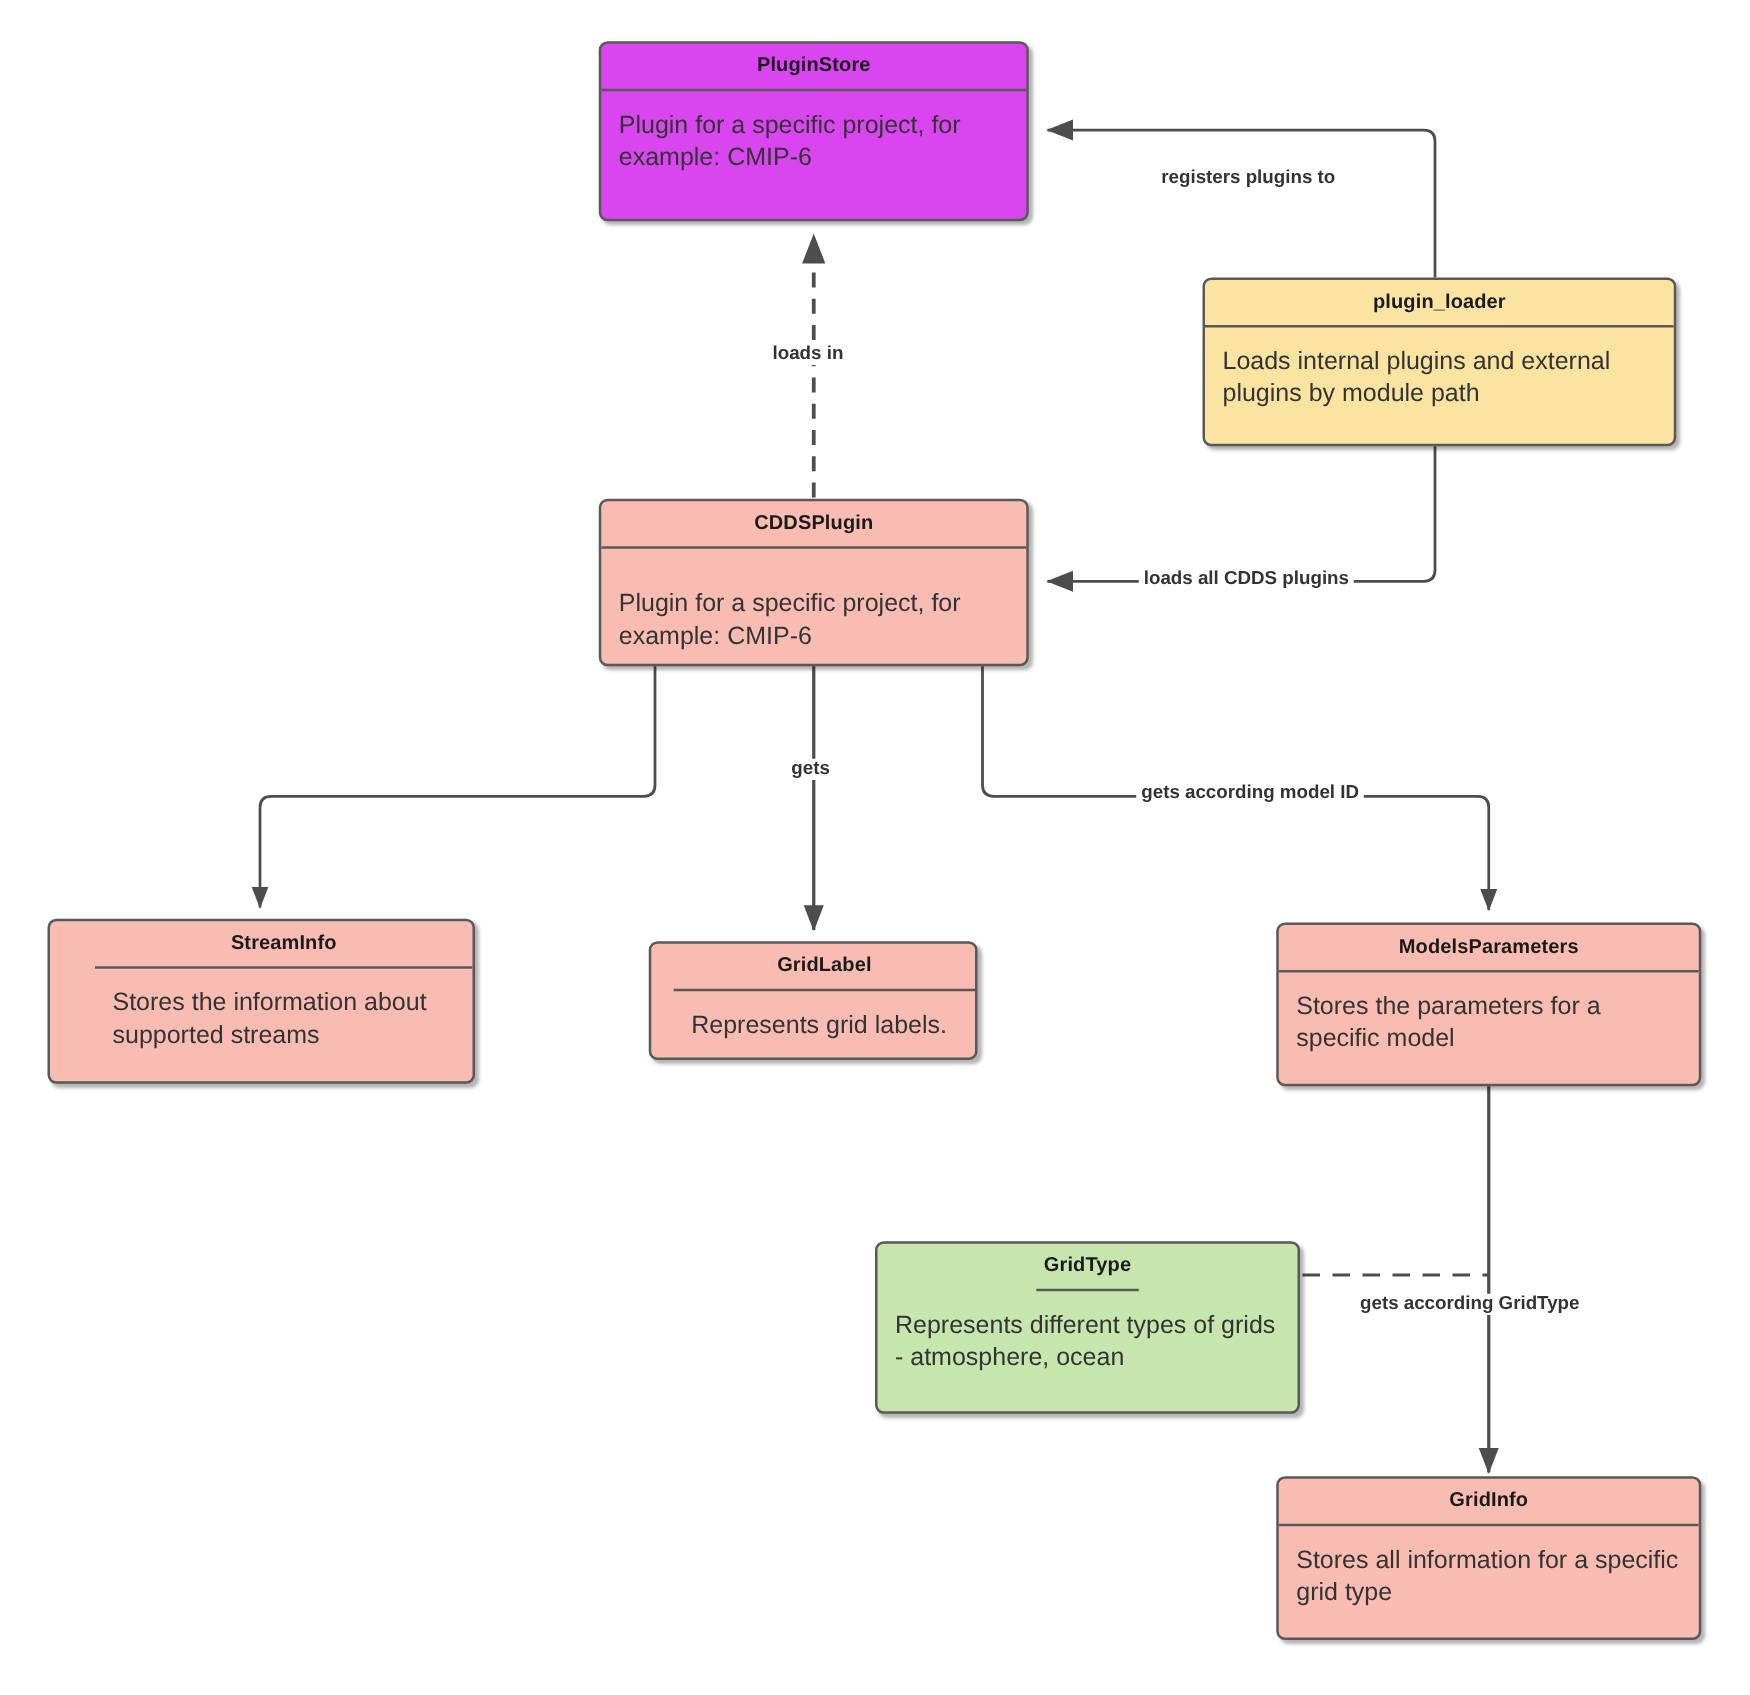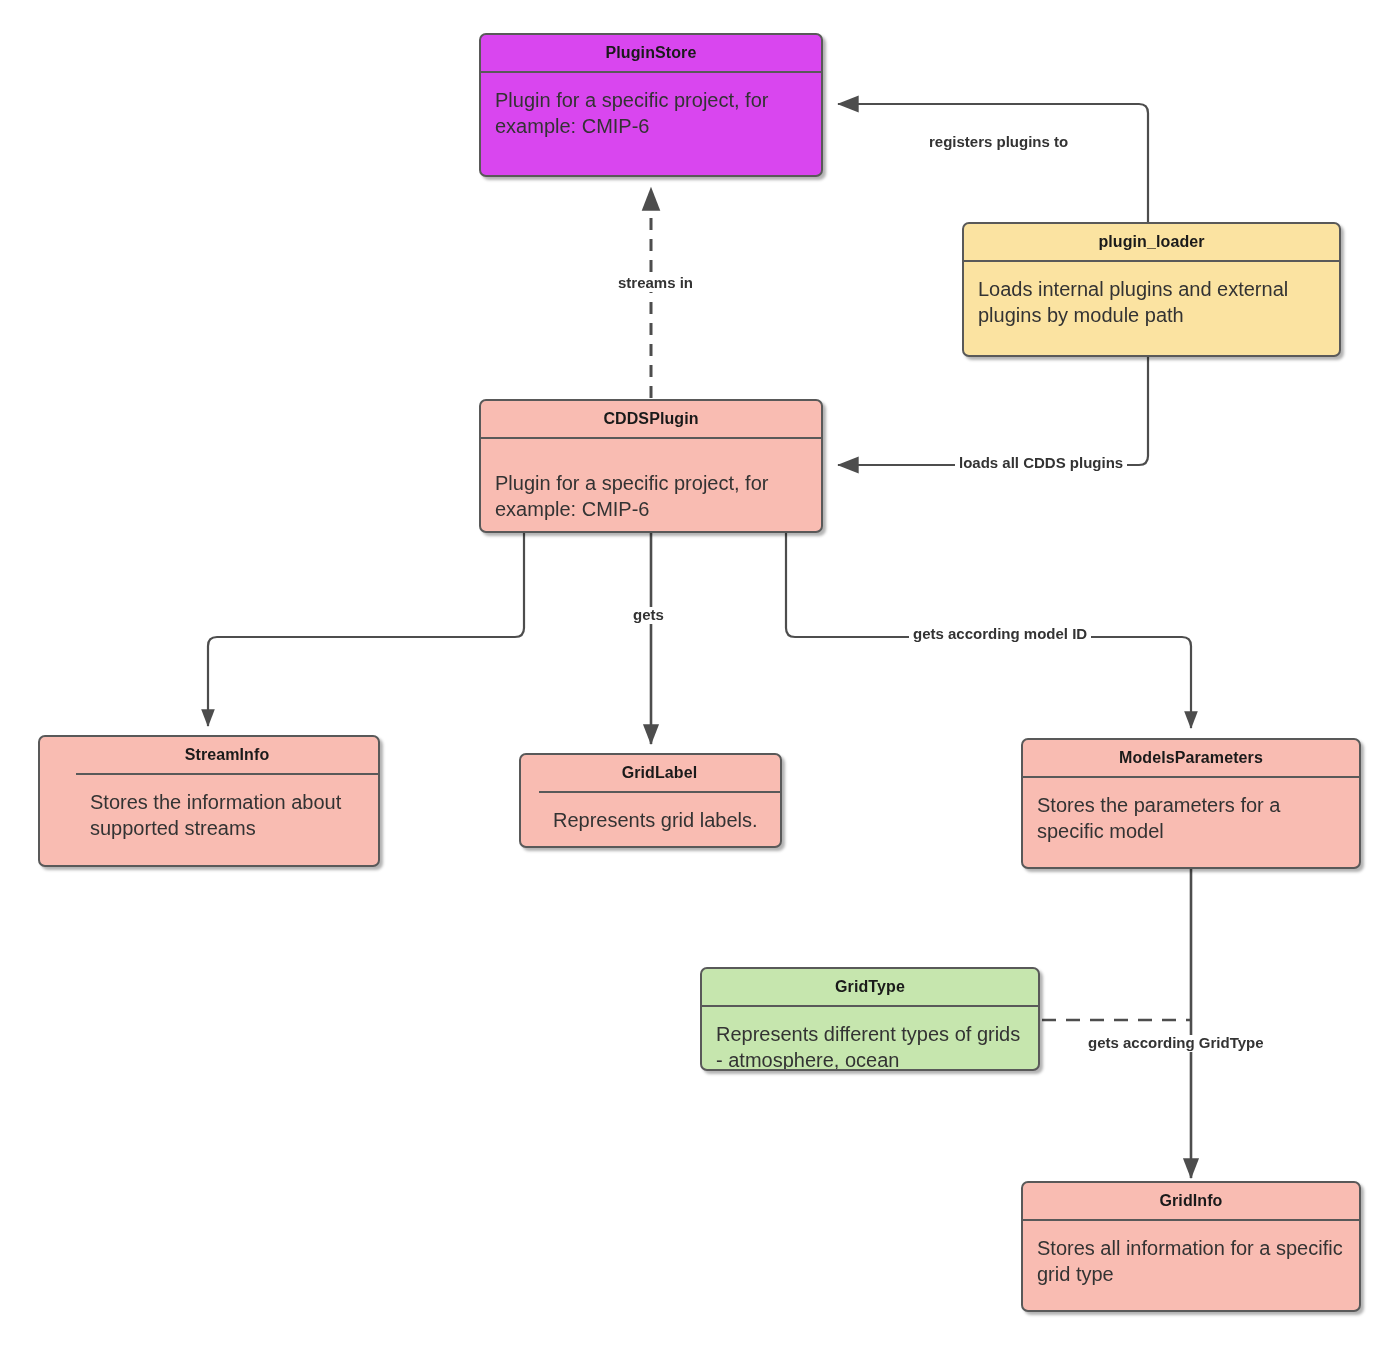--- a/index.html
+++ b/index.html
@@ -143,35 +143,35 @@
   <div class="node red" style="left:519px; top:753px; width:263px; height:95px;padding-left:18px;">
     <div class="node-title">GridLabel</div>
     <div class="node-body">Represents grid labels.</div>
   </div>
 
   <div class="node red" style="left:1021px; top:738px; width:340px; height:131px;">
     <div class="node-title">ModelsParameters</div>
     <div class="node-body">Stores the parameters for a specific model</div>
   </div>
 
-  <div class="node green" style="left:700px; top:967px; width:340px; height:104px;">
+  <div class="node green" style="left:700px; top:993px; width:340px; height:138px;align-items:center;">
     <div class="node-title">GridType</div>
     <div class="node-body">Represents different types of grids - atmosphere, ocean</div>
   </div>
 
   <div class="node red" style="left:1021px; top:1181px; width:340px; height:131px;">
     <div class="node-title">GridInfo</div>
     <div class="node-body">Stores all information for a specific grid type</div>
   </div>
 
   <div class="edge-label" style="left:925px; top:95px;margin-top:39px;">registers plugins to</div>
 
-  <div class="edge-label" style="left:911px; top:455px;margin-left:44px;">loads all CDDS plugins</div>
+  <div class="edge-label" style="left:911px; top:455px;">loads all CDDS plugins</div>
 
-  <div class="edge-label" style="left:614px; top:275px;">streams in</div>
+  <div class="edge-label" style="left:614px; top:275px;">loads in</div>
 
   <div class="edge-label" style="left:629px; top:607px;">gets</div>
 
   <div class="edge-label" style="left:909px; top:626px;">gets according model ID</div>
 
   <div class="edge-label" style="left:1084px; top:1035px;">gets according GridType</div>
 
 </div>
 
 </body></html>

